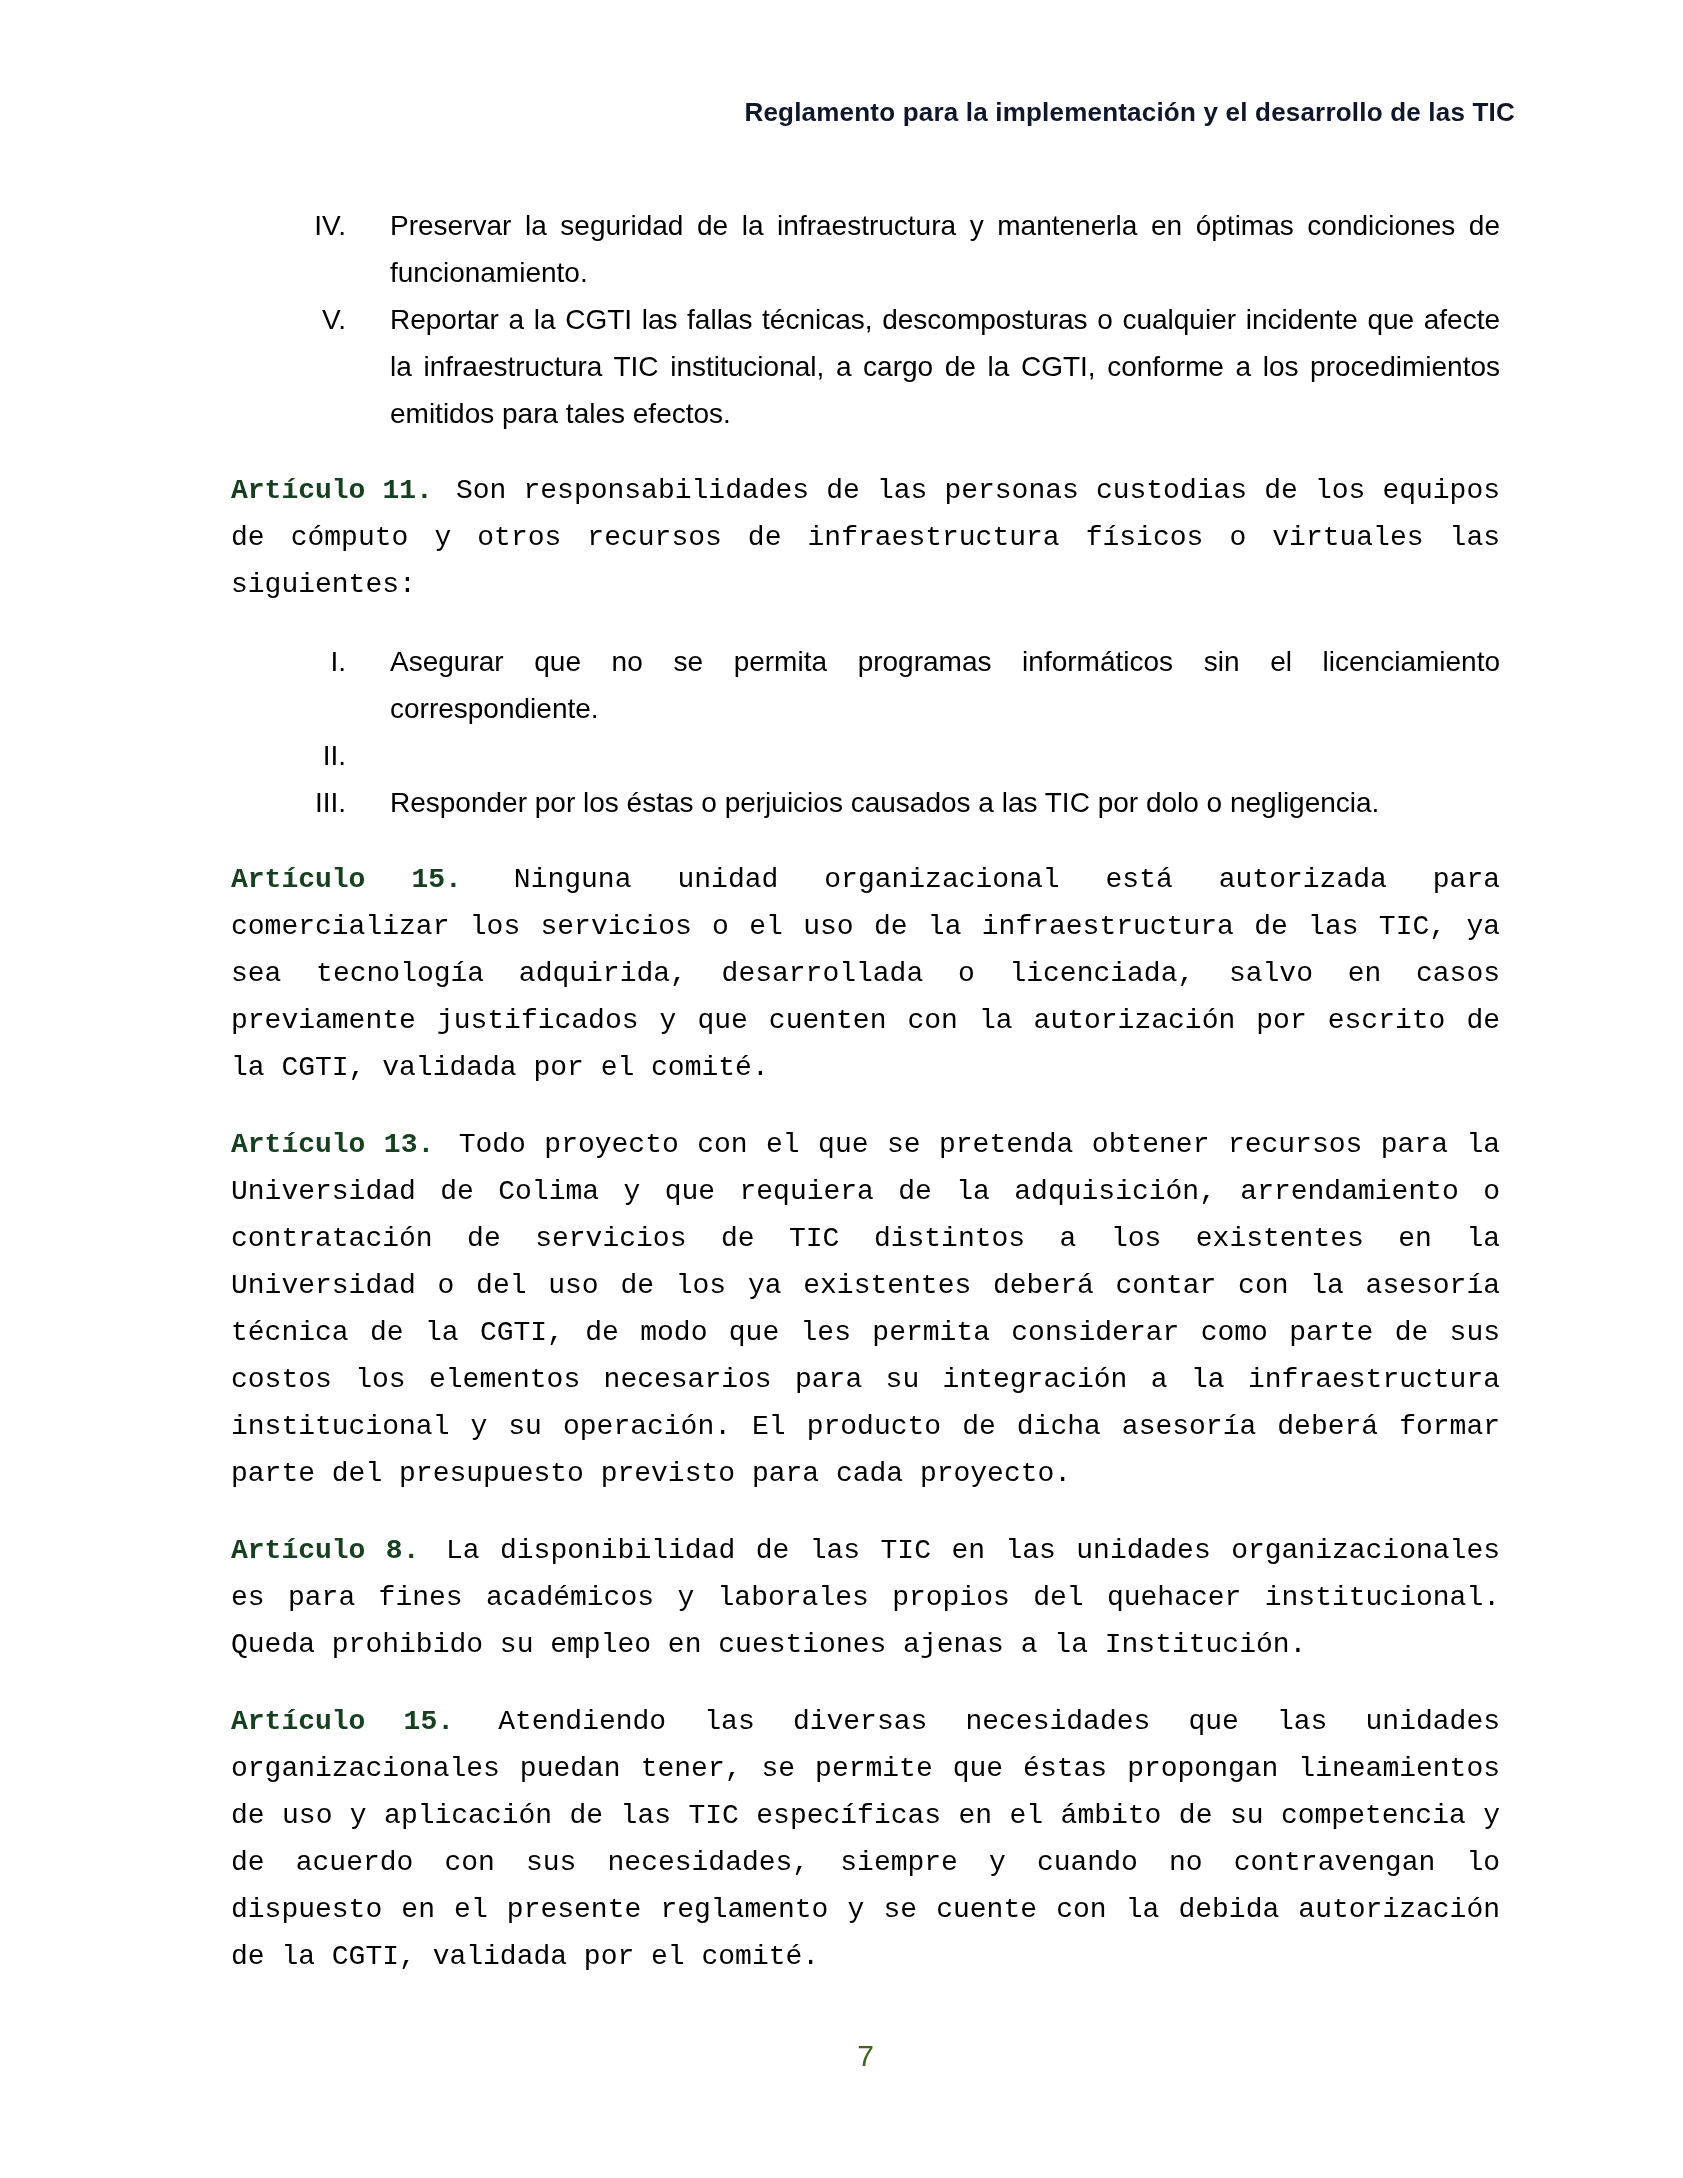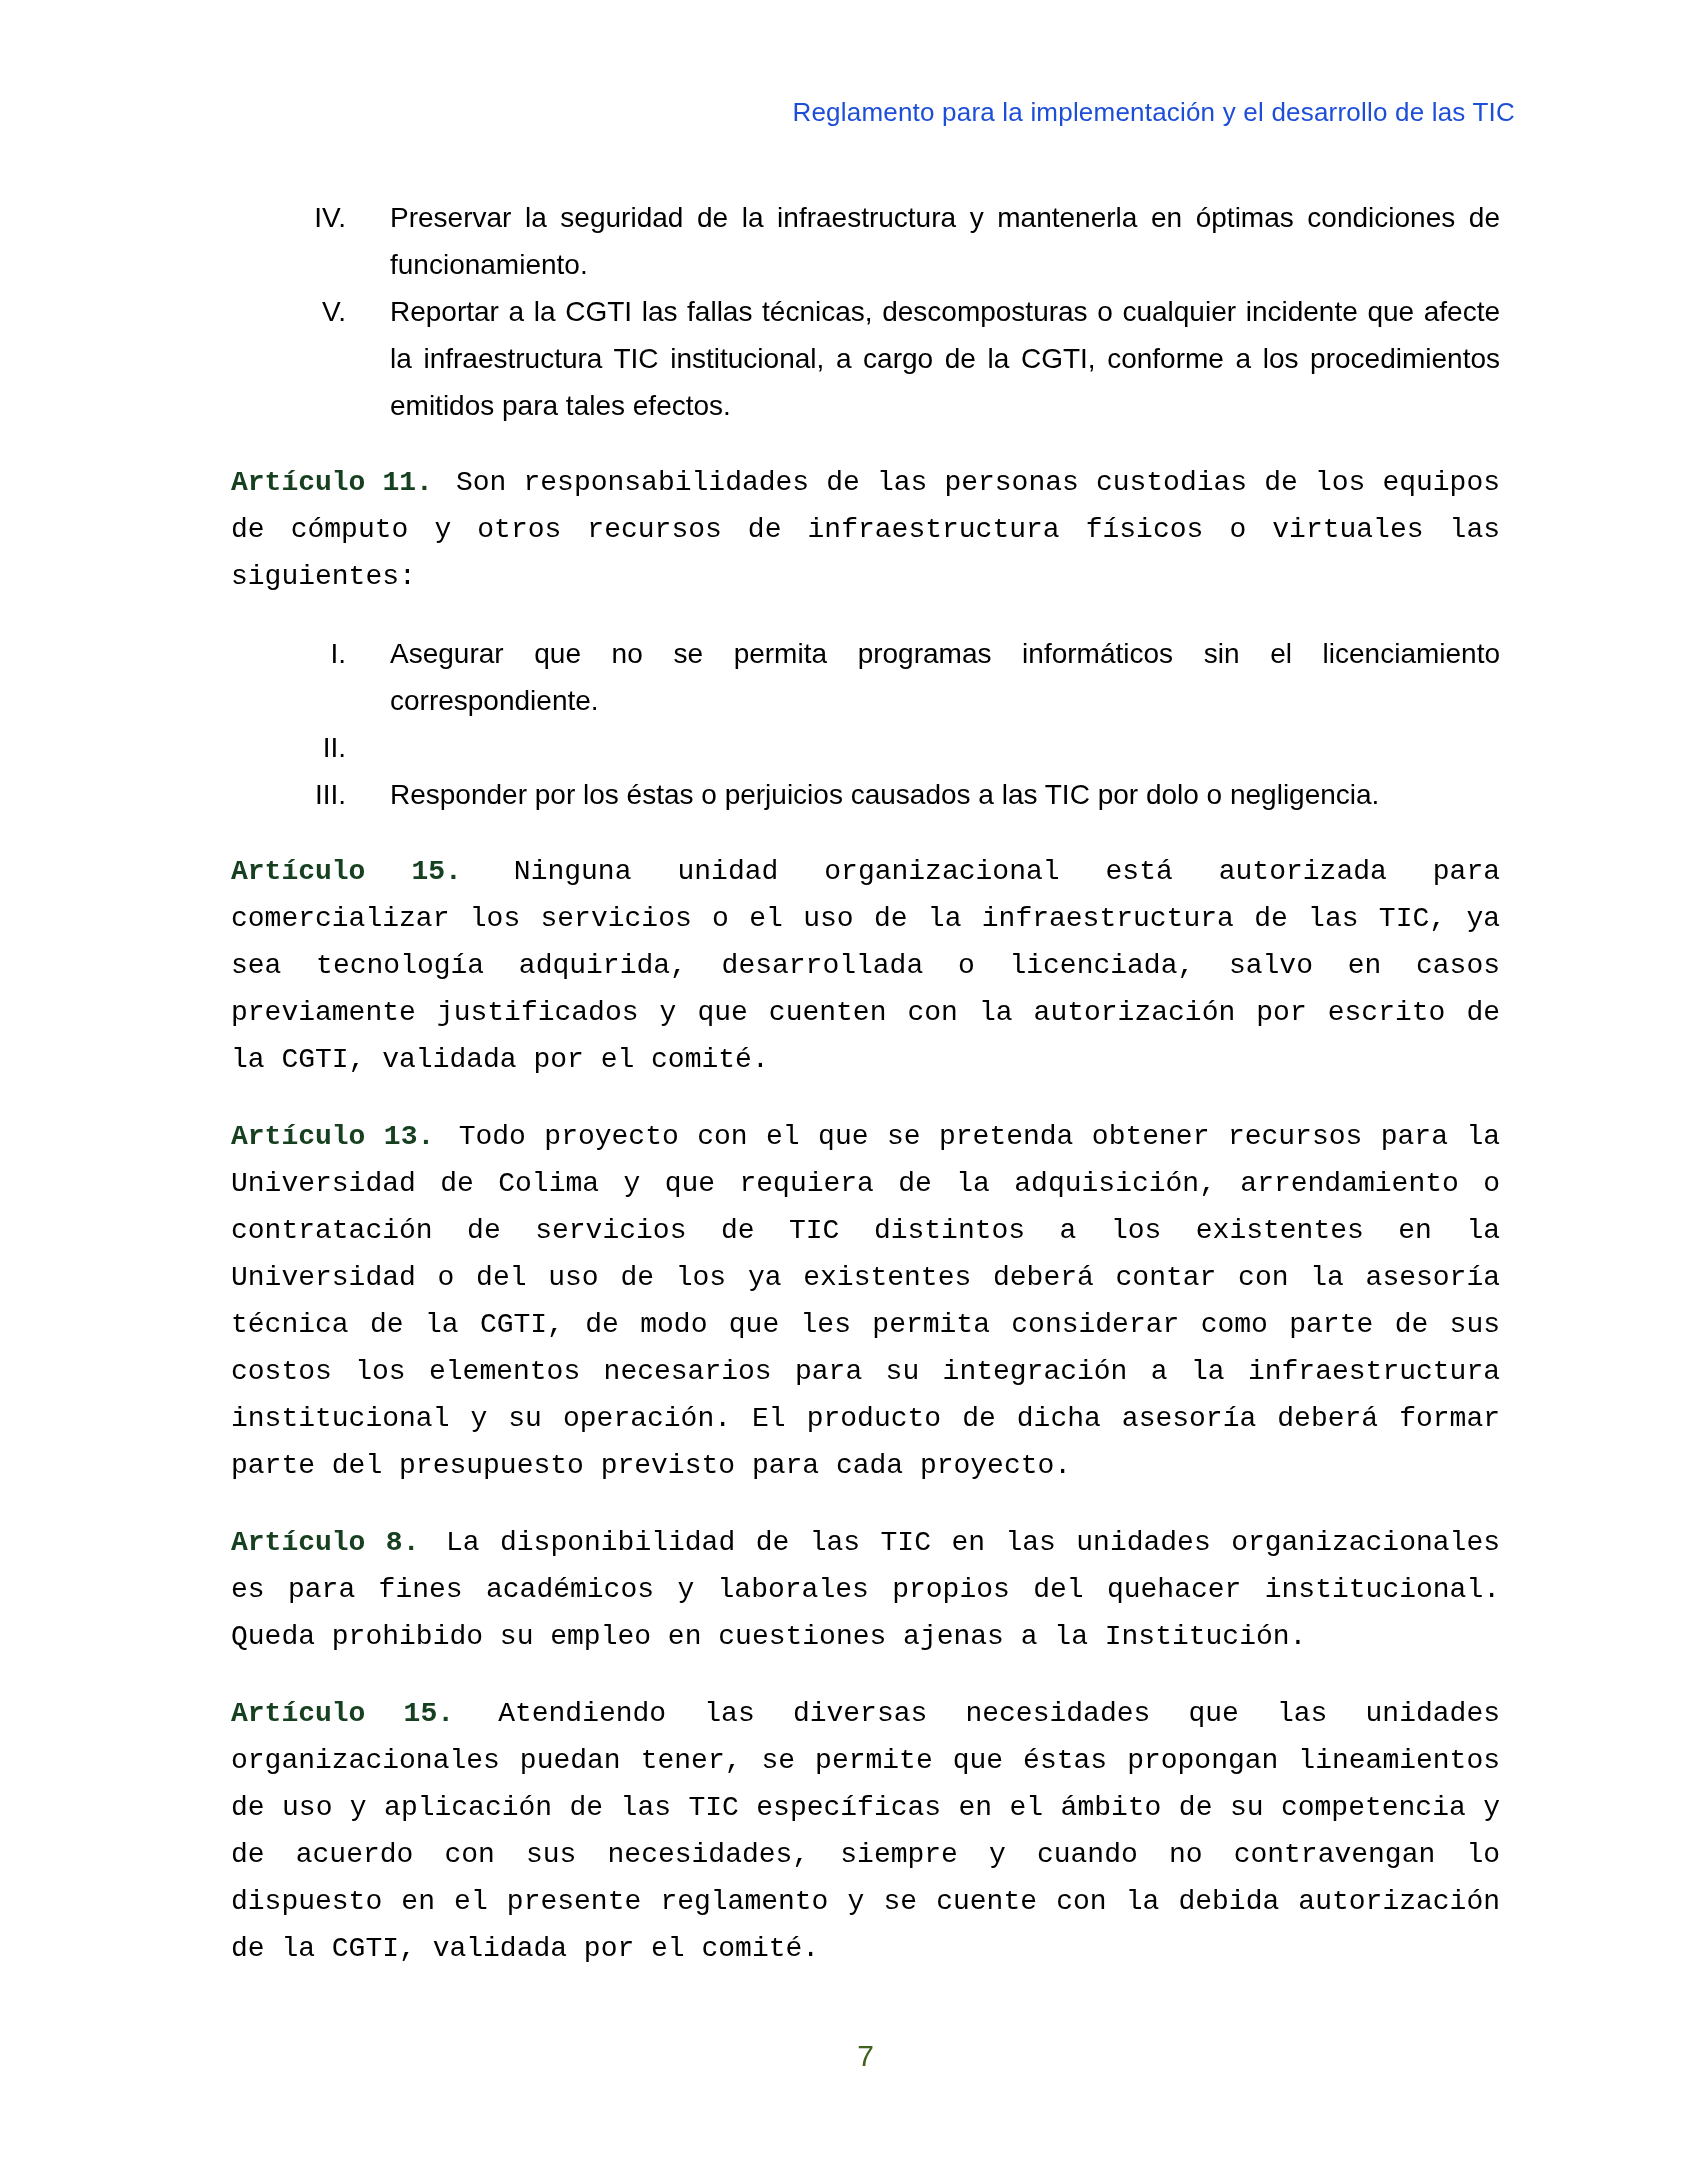--- a/index.html
+++ b/index.html
@@ -18,35 +18,35 @@
     overflow: hidden;
   }
   .doc-header {
     position: absolute;
     top: 95px;
     left: 231px;
     width: 1284px;
     text-align: right;
     font-size: 26px;
     line-height: 34px;
-    font-weight: 400;
-    color: #1d4ed8;
+    font-weight: 700;
+    color: #0f172a;
     letter-spacing: 0.2px;
   }
   .content {
     position: absolute;
     top: 194px;
     left: 231px;
     width: 1269px;
     font-size: 28px;
     line-height: 47px;
     text-align: justify;
   }
   .block { margin: 30px 0 0 0; }
-  .block:first-child { margin-top: 0; }
+  .block:first-child { margin-top: 8px; }
   .list-block { }
   .list-item {
     display: flex;
     align-items: flex-start;
   }
   .numeral {
     flex: 0 0 115px;
     text-align: right;
     white-space: nowrap;
   }

